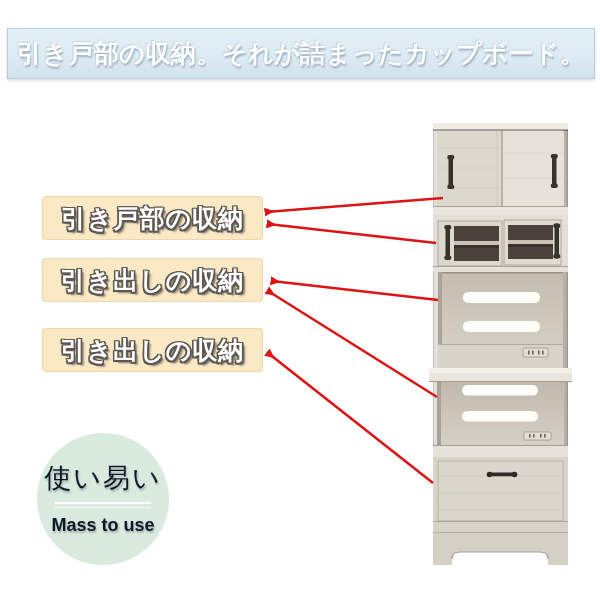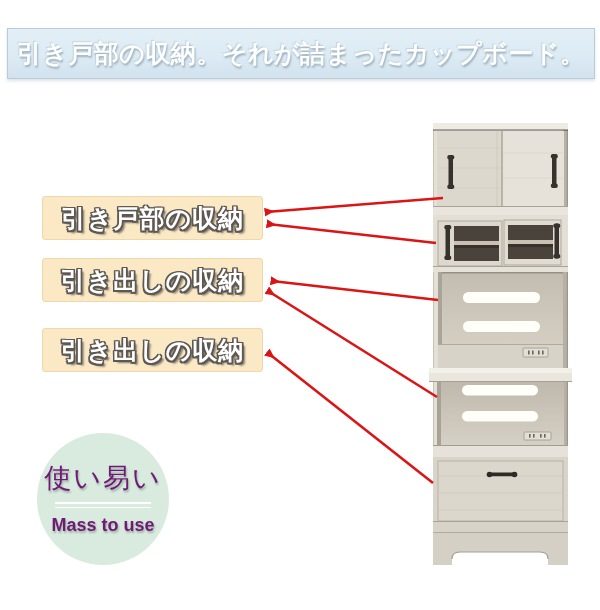--- a/index.html
+++ b/index.html
@@ -22,21 +22,21 @@
     display:flex;align-items:center;justify-content:center;}
   .callout span{font-size:25px;font-weight:bold;letter-spacing:1px;color:#fff;white-space:nowrap;
     text-shadow:-1.5px -1.5px 0 #5d5852,1.5px -1.5px 0 #5d5852,-1.5px 1.5px 0 #5d5852,
       1.5px 1.5px 0 #5d5852,0 -1.5px 0 #5d5852,0 1.5px 0 #5d5852,-1.5px 0 0 #5d5852,
       1.5px 0 0 #5d5852,3px 3px 2px rgba(70,65,60,.65);}
   .callout.c1{top:196px}.callout.c2{top:258px}.callout.c3{top:328px}
 
   
   .badge{position:absolute;border-radius:50%;display:flex;flex-direction:column;
     align-items:center;box-sizing:border-box;
-    font-family:"Liberation Sans","DejaVu Sans",sans-serif;color:#701a75;}
+    font-family:"Liberation Sans","DejaVu Sans",sans-serif;color:#0f172a;}
   .badge .jp{font-size:27px;letter-spacing:2px;margin-top:27px;white-space:nowrap;
     text-shadow:1px 2px 2px rgba(90,110,100,.45);}
   .badge .en{font-size:18px;font-weight:bold;margin-top:7px;white-space:nowrap;
     text-shadow:1px 2px 2px rgba(90,110,100,.45);}
   .badge .divider{width:72%;height:3px;margin-top:6px;
     border-top:2px solid #fff;border-bottom:1px solid rgba(255,255,255,.85);}
   .badge.green{left:37px;top:433px;width:132px;height:132px;background:var(--badge-green,#d9ebdf);}
   .badge.pink{left:205px;top:438px;width:133px;height:133px;background:var(--badge-pink,#edaee3);}
   .badge.pink .divider{border-bottom:none;height:2px;border-top:2px solid #fff;}
   .badge.pink .jp{letter-spacing:3px;}

